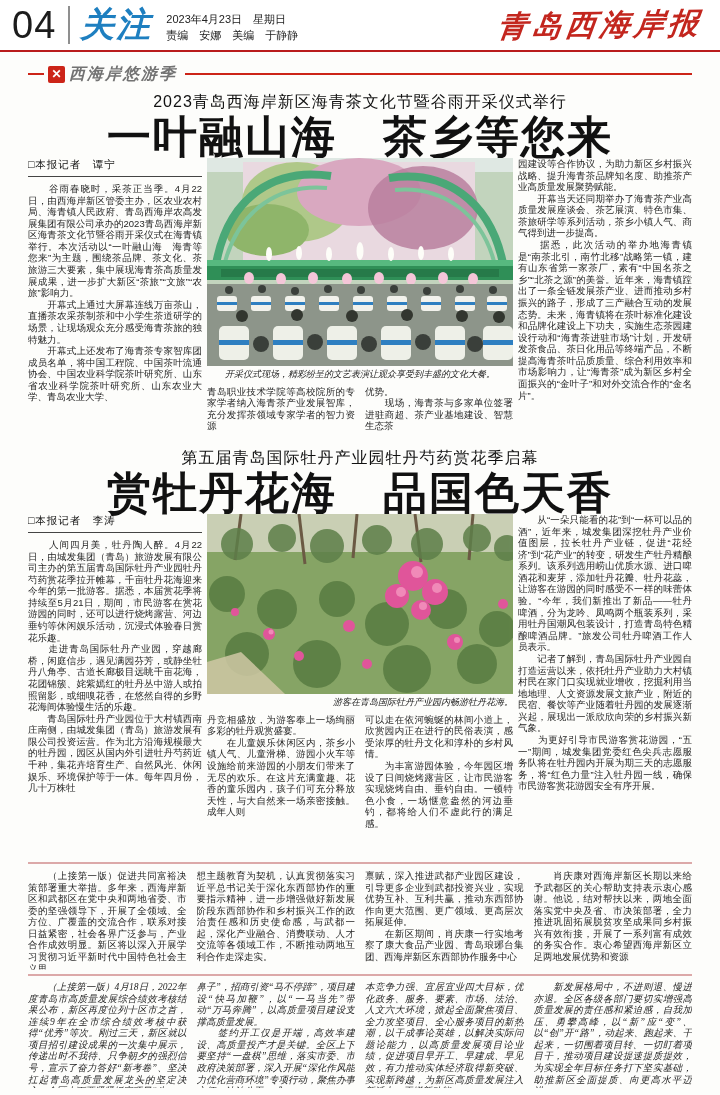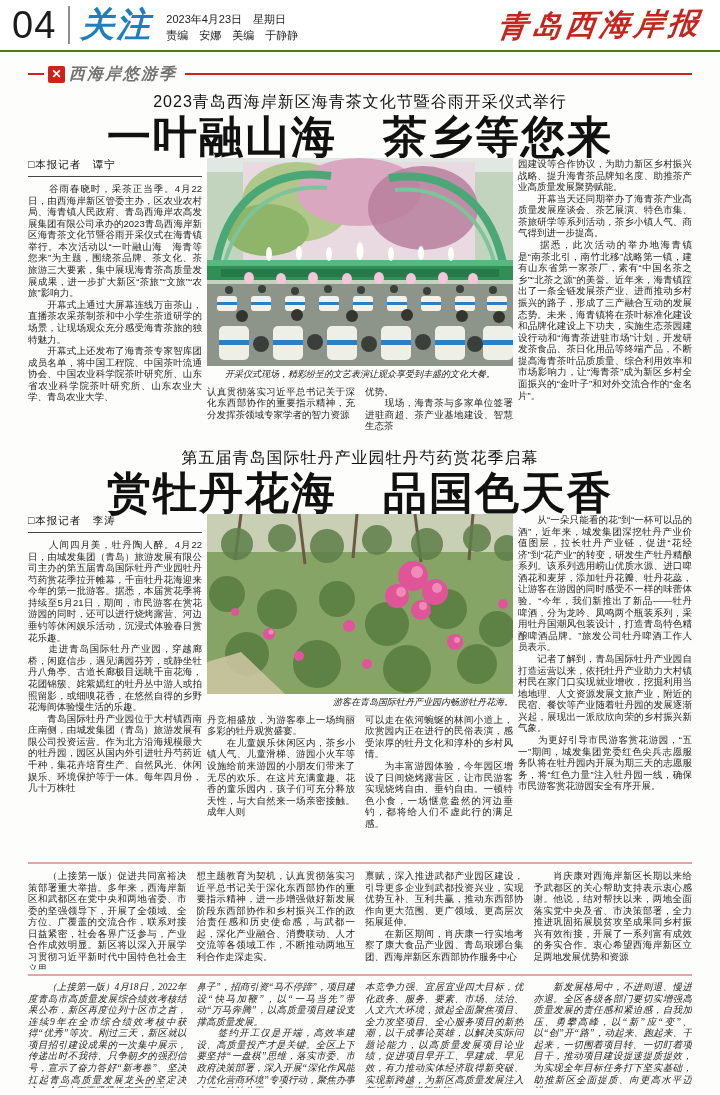--- a/index.html
+++ b/index.html
@@ -8,21 +8,21 @@
     background:#fdfdfb;
     font-family:"Liberation Sans", sans-serif;
     color:#222;
     position:relative;
     overflow:hidden;
   }
 
   
   .header {
     position:absolute; left:0; top:0; width:720px; height:52px;
-    border-bottom:2px solid #4d7c0f;
+    border-bottom:2px solid #b91c1c;
     background:#fff;
     display:flex; align-items:center;
   }
   .pagenum { font-size:38px; color:#1c1c1c; margin-left:12px; letter-spacing:1px; }
   .header-vline { width:2px; height:38px; background:#8f8f8f; margin:0 10px 0 12px; }
   .section-label { font-size:34px; font-weight:bold; color:#1e7fc0; letter-spacing:2px;font-style:italic; }
   .header-meta { margin-left:14px; font-size:11px; color:#222; line-height:1.5; padding-top:4px; }
   .masthead {
     margin-left:auto; margin-right:18px;
     font-family:"Liberation Serif", serif;
@@ -214,21 +214,21 @@
       <g fill="#3a3f3a">
         <circle cx="54" cy="186" r="8"></circle>
           <circle cx="108" cy="184" r="8"></circle>
           <circle cx="162" cy="186" r="8"></circle>
         <circle cx="216" cy="184" r="8"></circle>
           <circle cx="268" cy="186" r="8"></circle>
       </g>
     </svg>
     <div class="caption center-al">开采仪式现场，精彩纷呈的文艺表演让观众享受到丰盛的文化大餐。</div>
     <div class="minicols">
-      <div class="minicol body-text">认真贯彻落实习近平总书记关于深化东西部协作的重要指示精神，充分发挥茶领域专家学者的智力资源</div>
+      <div class="minicol body-text">青岛职业技术学院等高校院所的专家学者纳入海青茶产业发展智库，充分发挥茶领域专家学者的智力资源</div>
       <div class="minicol body-text">优势。
 　　现场，海青茶与多家单位签署进驻商超、茶产业基地建设、智慧生态茶</div>
     </div>
   </div>
   <div class="col right body-text">园建设等合作协议，为助力新区乡村振兴战略、提升海青茶品牌知名度、助推茶产业高质量发展聚势赋能。
 　　开幕当天还同期举办了海青茶产业高质量发展座谈会、茶艺展演、特色市集、茶旅研学等系列活动，茶乡小镇人气、商气得到进一步提高。
 　　据悉，此次活动的举办地海青镇是“南茶北引，南竹北移”战略第一镇，建有山东省第一家茶厂，素有“中国名茶之乡”“北茶之源”的美誉。近年来，海青镇蹚出了一条全链发展茶产业、进而推动乡村振兴的路子，形成了三产融合互动的发展态势。未来，海青镇将在茶叶标准化建设和品牌化建设上下功夫，实施生态茶园建设行动和“海青茶进驻市场”计划，开发研发茶食品、茶日化用品等终端产品，不断提高海青茶叶品质质量、综合利用效率和市场影响力，让“海青茶”成为新区乡村全面振兴的“金叶子”和对外交流合作的“金名片”。</div>
 </div>
 
 <div class="kicker" style="top:448px;">第五届青岛国际牡丹产业园牡丹芍药赏花季启幕</div>

